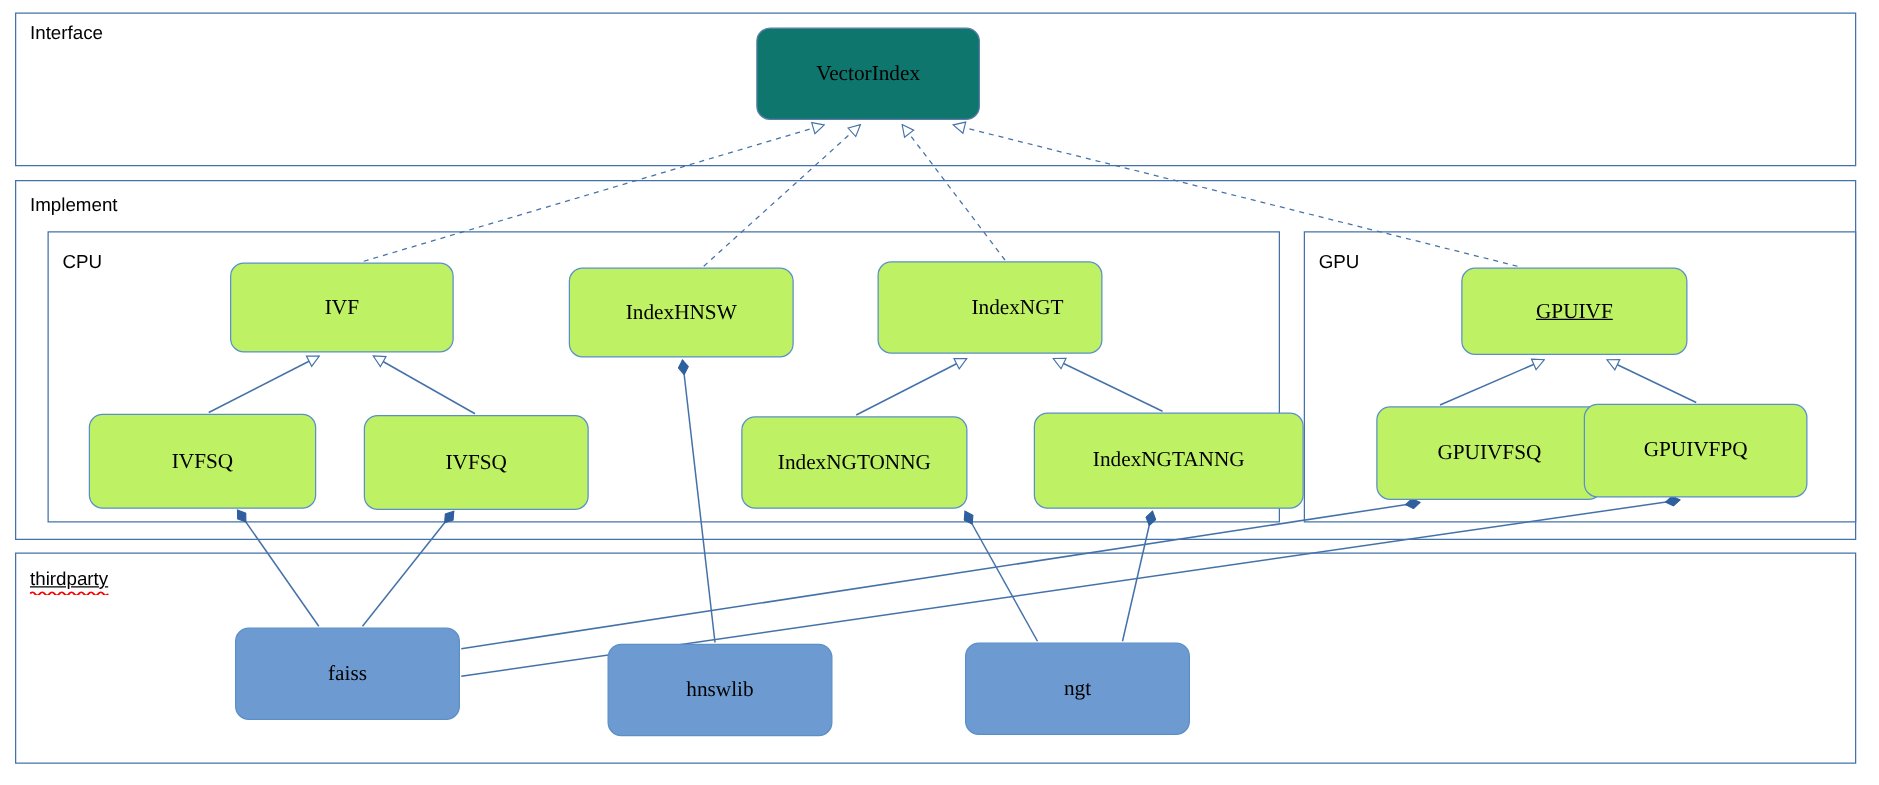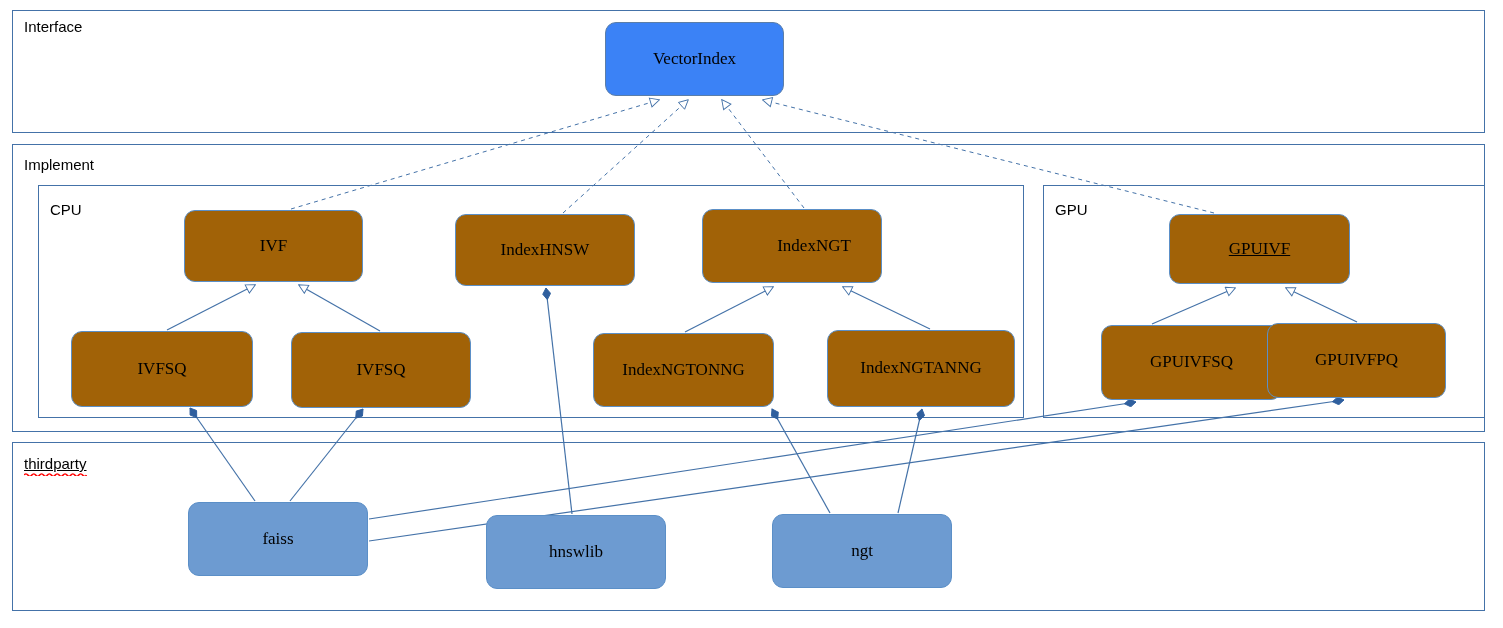--- a/index.html
+++ b/index.html
@@ -52,22 +52,22 @@
     display: flex;
     align-items: center;
     justify-content: center;
     font-family: "Liberation Serif", serif;
     font-size: 17px;
     color: #000000;
     text-align: center;
     line-height: 1.1;
     white-space: nowrap;
   }
-  .node.iface   { background: #3b82f6; border-color: #5b7ea8; }
-  .node.impl    { background: #a16207; border-color: #5b8fc7; }
+  .node.iface   { background: #0f766e; border-color: #5b7ea8; }
+  .node.impl    { background: #bef264; border-color: #5b8fc7; }
   .node.third   { background: #6d9bd1; border-color: #5b8fc7; }
 
   
   #edges {
     position: absolute;
     left: 0;
     top: 0;
     width: 1503px;
     height: 628px;
     pointer-events: none;
@@ -125,21 +125,21 @@
   </svg>
 
   <div id="nodes-layer">
       <div class="node iface" style="left: 605px; top: 22px; width: 179px; height: 74px;">VectorIndex</div>
       <div class="node impl" style="left: 184px; top: 210px; width: 179px; height: 72px;">IVF</div>
       <div class="node impl" style="left: 455px; top: 214px; width: 180px; height: 72px;">IndexHNSW</div>
       <div class="node impl" style="left: 702px; top: 209px; width: 180px; height: 74px; padding-left: 44px;">IndexNGT</div>
       <div class="node impl" style="left: 71px; top: 331px; width: 182px; height: 76px;">IVFSQ</div>
       <div class="node impl" style="left: 291px; top: 332px; width: 180px; height: 76px;">IVFSQ</div>
       <div class="node impl" style="left: 593px; top: 333px; width: 181px; height: 74px;">IndexNGTONNG</div>
-      <div class="node impl" style="left: 827px; top: 330px; width: 188px; height: 77px;">IndexNGTANNG</div>
+      <div class="node impl" style="left: 827px; top: 330px; width: 216px; height: 77px;">IndexNGTANNG</div>
       <div class="node impl" style="left: 1169px; top: 214px; width: 181px; height: 70px; text-decoration: underline;">GPUIVF</div>
       <div class="node impl" style="left: 1101px; top: 325px; width: 181px; height: 75px;">GPUIVFSQ</div>
       <div class="node impl" style="left: 1267px; top: 323px; width: 179px; height: 75px;">GPUIVFPQ</div>
       <div class="node third" style="left: 188px; top: 502px; width: 180px; height: 74px;">faiss</div>
       <div class="node third" style="left: 486px; top: 515px; width: 180px; height: 74px;">hnswlib</div>
       <div class="node third" style="left: 772px; top: 514px; width: 180px; height: 74px;">ngt</div>
     </div>
 
 </div>
 

